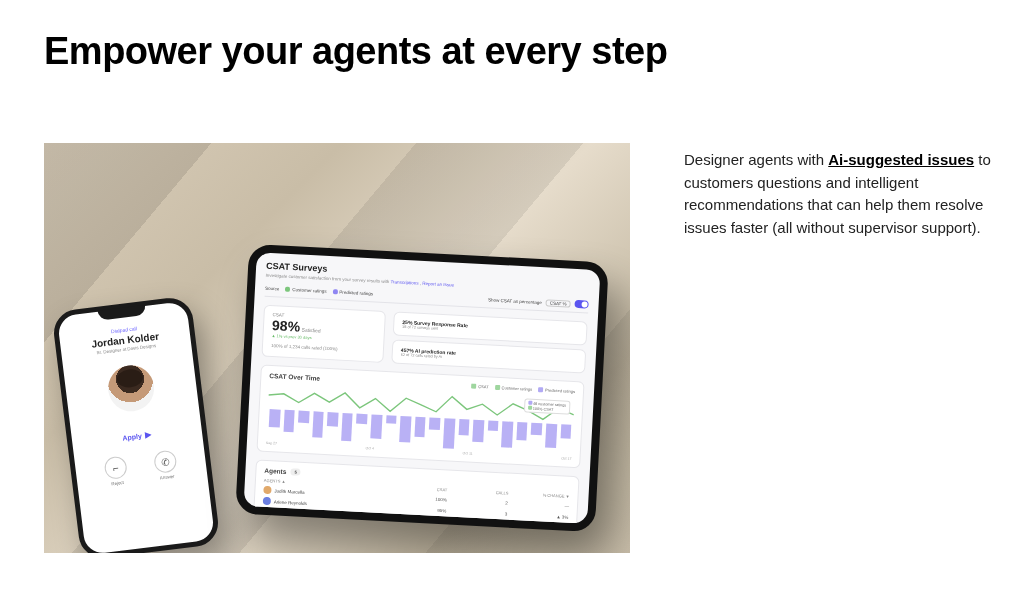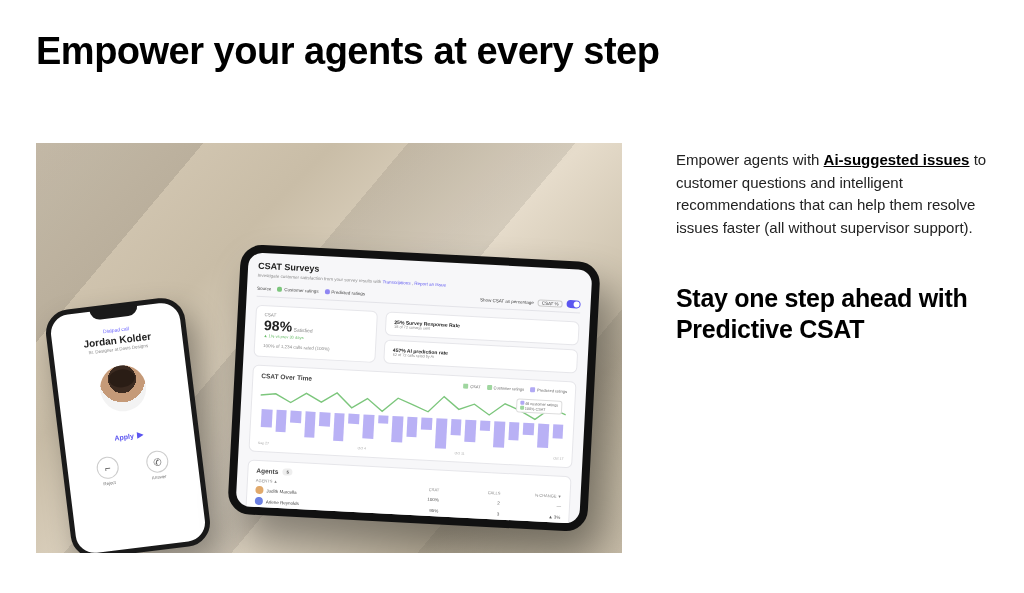--- a/index.html
+++ b/index.html
@@ -7,20 +7,21 @@
     font-family: -apple-system, BlinkMacSystemFont, "Segoe UI", Helvetica, Arial, sans-serif;
     background: #fff;
     color: #000;
     width: 1024px;
     height: 593px;
     overflow: hidden;
     position: relative;
   }
   .page {
     padding: 30px 20px 0 36px;
+    margin-left: 8px;
   }
   .main-heading {
     font-size: 38px;
     font-weight: 600;
     letter-spacing: -0.5px;
     margin-bottom: 70px;
   }
   .content-row {
     display: flex;
     gap: 54px;
@@ -330,20 +331,19 @@
             <div class="v">3</div>
             <div class="v">▲ 3%</div>
           </div>
         </div>
       </div>
 
     </div>
 
     <div class="text-col">
       <p class="sect-body">
-        <span>Empower agents with </span><a href="#">Ai-suggested issues</a><span> to customer questions and intelligent recommendations that can help them resolve issues faster (all without supervisor support).</span>
+        <span>Designer agents with </span><a href="#">Ai-suggested issues</a><span> to customers questions and intelligent recommendations that can help them resolve issues faster (all without supervisor support).</span>
       </p>
 
-      <h2 class="sect-heading">Stay one step ahead with Predictive CSAT</h2>
     </div>
 
   </div>
 </div>
 
 </body></html>

